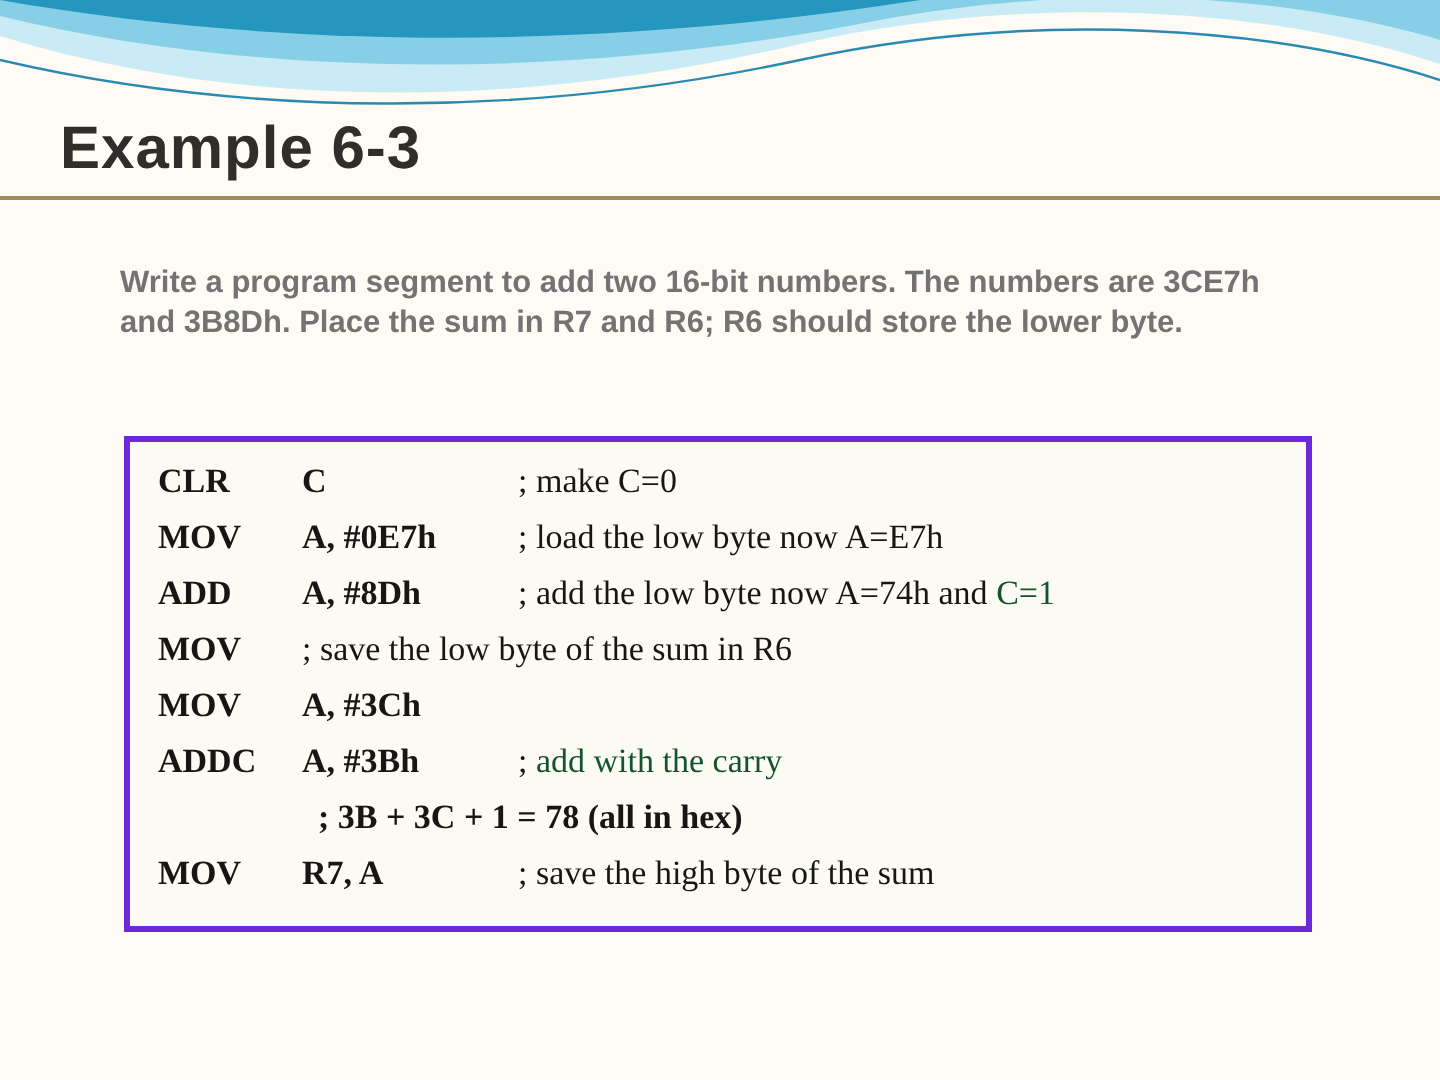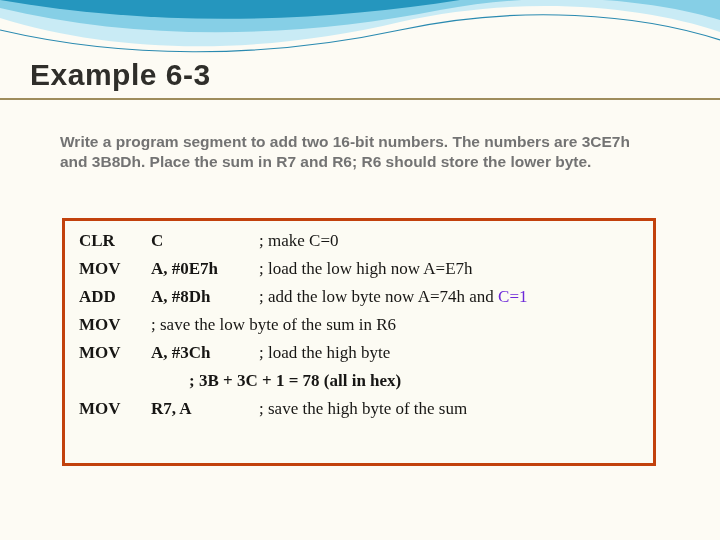--- a/index.html
+++ b/index.html
@@ -33,39 +33,39 @@
     font-size: 15.5px;
     line-height: 1.3;
     font-weight: bold;
     color: #737373;
     margin-top: 16px;
   }
   .code-box {
     position: absolute;
     left: 62px; top: 218px;
     width: 594px; height: 248px;
-    border: 3px solid #c2410c;
+    border: 3px solid #6d28d9;
     background: #fcfbf3;
     padding: 10px 14px 10px 14px;
     font-family: Georgia, 'Times New Roman', serif;
     font-size: 17px;
     color: #171614;
   }
   .code-row {
     display: flex;
     align-items: baseline;
     margin-bottom: 8px;
     white-space: pre;
   }
   .mnemonic { display: inline-block; width: 72px; font-weight: bold; color: #171614; }
   .operand  { display: inline-block; width: 108px; font-weight: bold; color: #171614; }
   .comment  { font-weight: normal; color: #171614; }
-  .carry-highlight { color: #6d28d9; }
+  .carry-highlight { color: #14532d; }
   .note-row {
-    margin-left: 110px;
+    margin-left: 80px;
     font-weight: bold;
     margin-bottom: 8px;
     font-family: Liberation Serif, serif;
   }
 </style>
 </head>
 <body>
 
 <div class="slide">
 
@@ -85,40 +85,44 @@
 
     <div class="code-row">
       <span class="mnemonic">CLR</span>
       <span class="operand">C</span>
       <span class="comment">; make C=0</span>
     </div>
 
     <div class="code-row">
       <span class="mnemonic">MOV</span>
       <span class="operand">A, #0E7h</span>
-      <span class="comment">; load the low high now A=E7h</span>
+      <span class="comment">; load the low byte now A=E7h</span>
     </div>
 
     <div class="code-row">
       <span class="mnemonic">ADD</span>
       <span class="operand">A, #8Dh</span>
       <span class="comment"><span>; add the low byte now A=74h and </span><span class="carry-highlight">C=1</span></span>
     </div>
 
     <div class="code-row">
       <span class="mnemonic">MOV</span>
       <span class="comment">; save the low byte of the sum in R6</span>
     </div>
 
     <div class="code-row">
       <span class="mnemonic">MOV</span>
       <span class="operand">A, #3Ch</span>
-      <span class="comment">; load the high byte</span>
     </div>
 
+    <div class="code-row">
+      <span class="mnemonic">ADDC</span>
+      <span class="operand">A, #3Bh</span>
+      <span class="comment"><span>; </span><span class="carry-highlight">add with the carry</span></span>
+    </div>
 
     <div class="note-row">; 3B + 3C + 1 = 78 (all in hex)</div>
 
     <div class="code-row">
       <span class="mnemonic">MOV</span>
       <span class="operand">R7, A</span>
       <span class="comment">; save the high byte of the sum</span>
     </div>
 
   </div>

